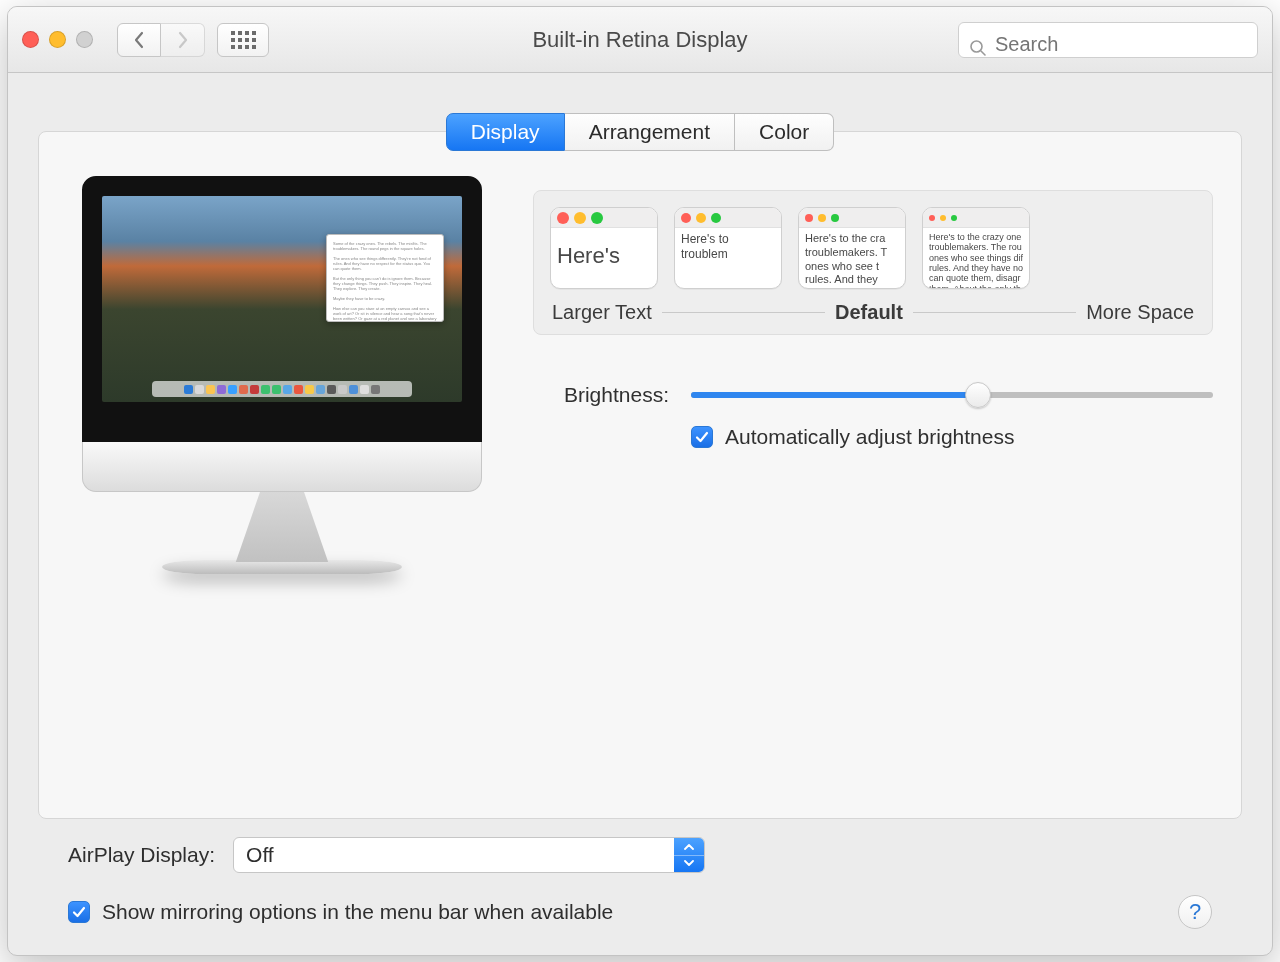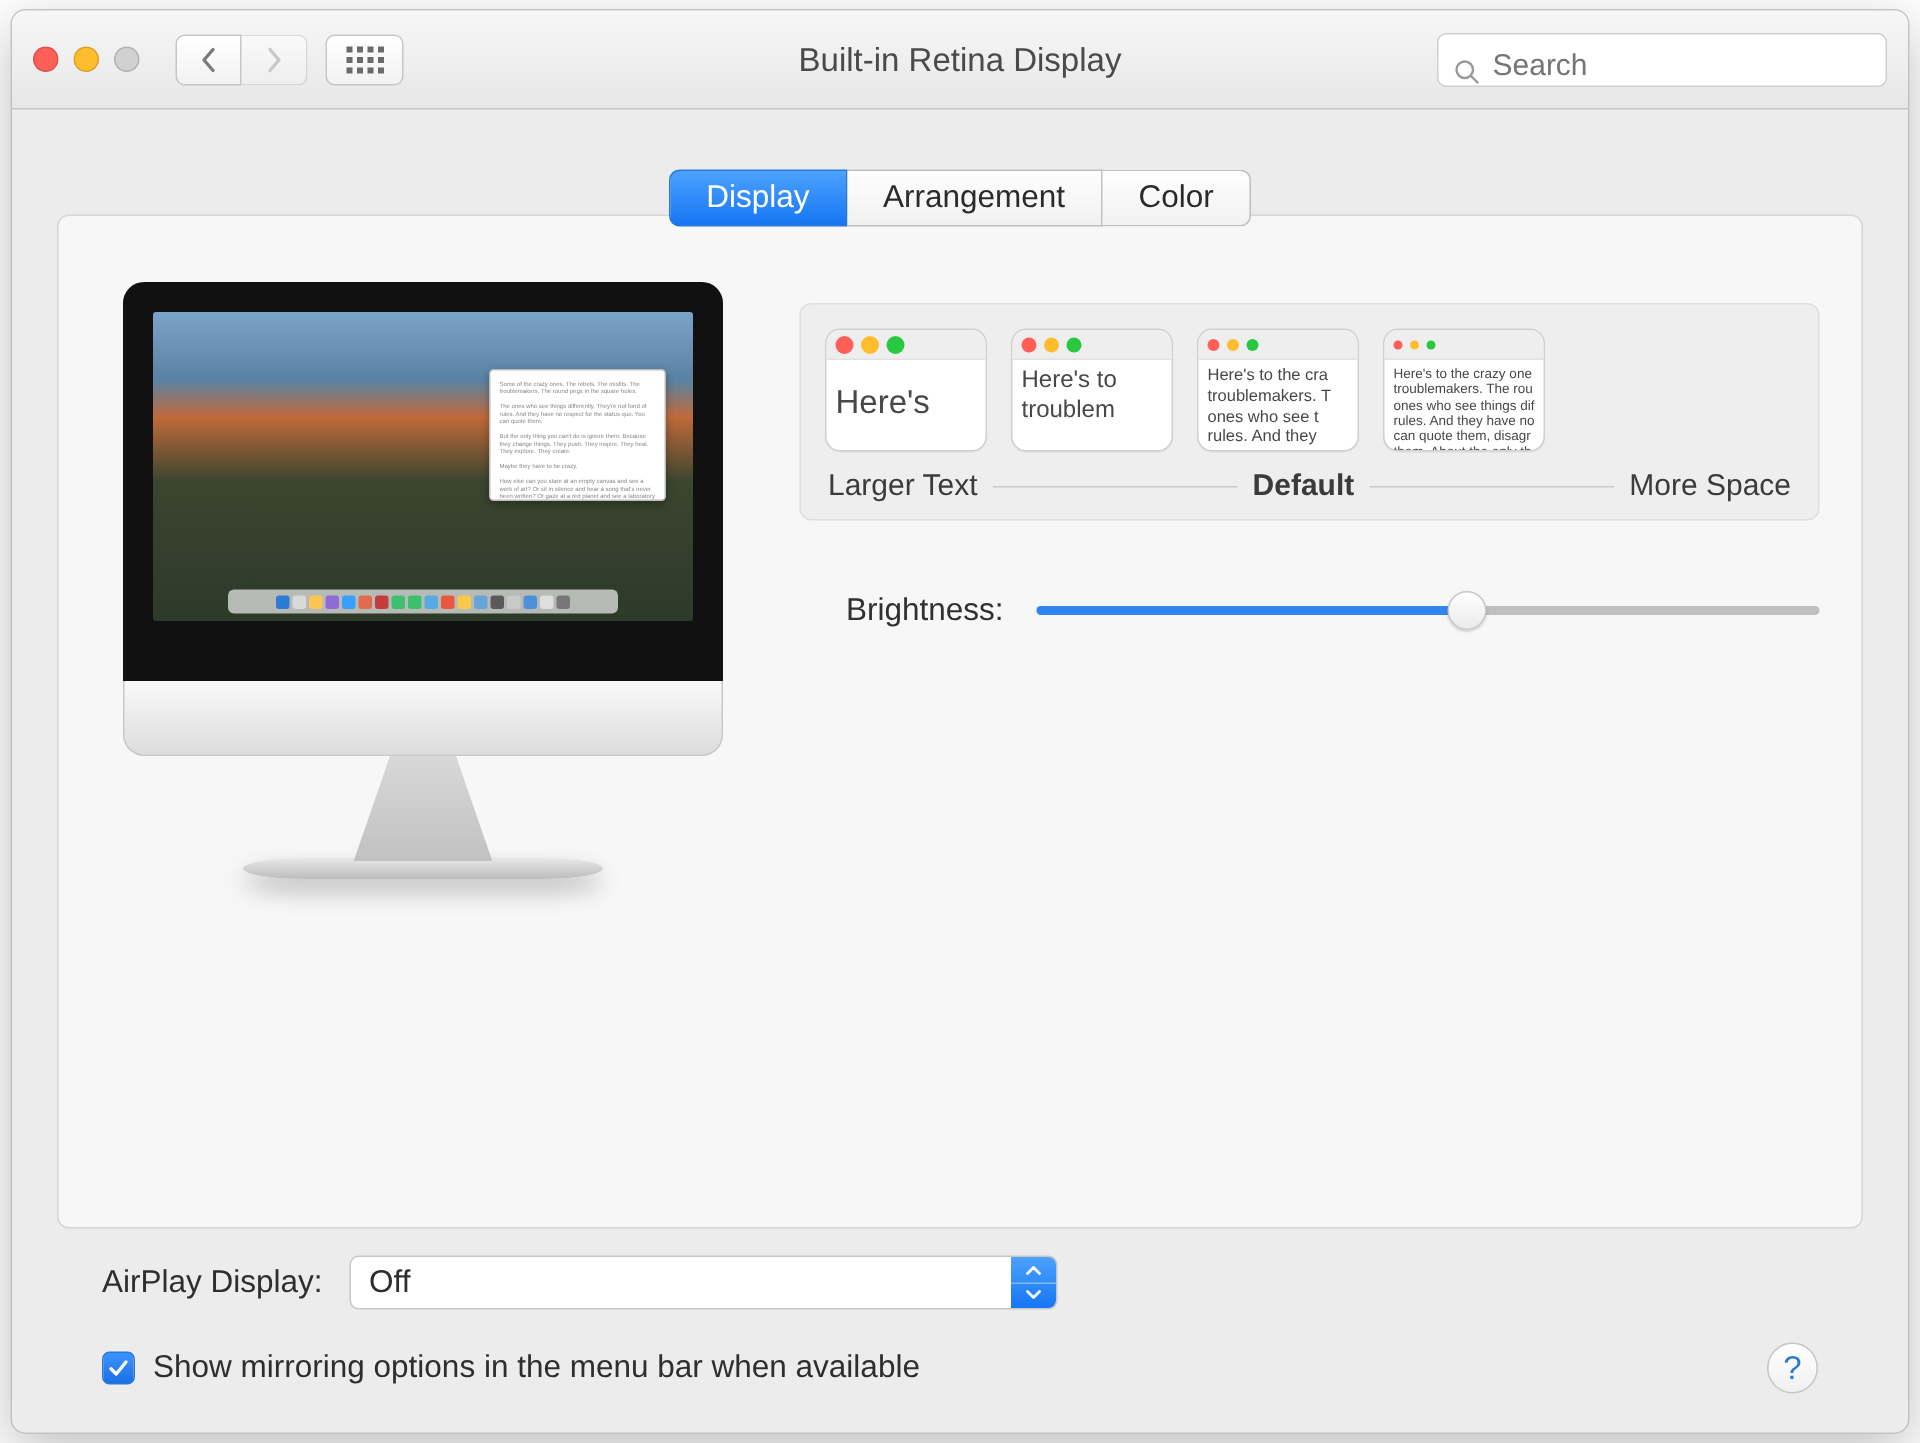--- a/index.html
+++ b/index.html
@@ -33,21 +33,21 @@
   .search {
     margin-left:auto; width:300px; height:36px; border:1px solid #cfcfcf; border-radius:6px;
     background:#fff; display:flex; align-items:flex-end; color:#9a9a9a; padding:0 10px; font-size:20px;
     position:relative; z-index:2;
   }
   .search svg { margin-right:6px; flex:none; }
   .search input { border:none; outline:none; font-size:20px; color:#333; width:100%; background:transparent; }
 
   
   .content { flex:1; padding: 40px 30px 18px; display:flex; flex-direction:column; }
-  .tabs { display:flex; margin:0 auto 12px; position:relative; z-index:3;border-radius:14px; }
+  .tabs { display:flex; margin:0 auto 0; position:relative; z-index:3;border-radius:14px; }
   .tab {
     height:38px; padding:0 24px; display:flex; align-items:center; font-size:21px;
     background:linear-gradient(#fefefe,#f1f1f1); border:1px solid #bfbfbf; border-left:none; color:#2b2b2b;
   }
   .tab:first-child { border-left:1px solid #bfbfbf; border-radius:7px 0 0 7px; }
   .tab:last-child { border-radius:0 7px 7px 0; }
   .tab.active { background:linear-gradient(#4ca2ff,#1676f3); color:#fff; border-color:#2a78d6; }
 
   .panel {
     flex:1; margin-top:-20px; border:1px solid #d6d6d6; border-radius:8px;
@@ -98,21 +98,21 @@
   .thumbs { display:flex; gap:16px; }
   .thumb {
     width:108px; height:82px; background:#fff; border:1px solid #cfcfcf; border-radius:10px;
     overflow:hidden; display:flex; flex-direction:column; box-shadow:0 1px 0 rgba(0,0,0,.04);
   }
   .thumb.selected { border:4px solid #2f86ef; border-radius:12px; }
   .thumb .tb { height:20px; background:#efeeee; display:flex; align-items:center; padding-left:6px; gap:5px; border-bottom:1px solid #e1e1e1; }
   .thumb .tb span { border-radius:50%; }
   .thumb .body { flex:1; padding:4px 4px 0 6px; color:#484848; overflow:hidden; line-height:1.25; }
   .thumb.s1 .tb span{width:12px;height:12px;} .thumb.s1 .body{font-size:22px; padding-top:14px;}
-  .thumb.s2 .tb span{width:10px;height:10px;} .thumb.s2 .body{font-size:16px; padding-top:4px;}
+  .thumb.s2 .tb span{width:10px;height:10px;} .thumb.s2 .body{font-size:12px; padding-top:4px;}
   .thumb.s3 .tb span{width:9px;height:9px;}  .thumb.s3 .body{font-size:13px;}
   .thumb.s4 .tb span{width:8px;height:8px;}  .thumb.s4 .body{font-size:11px;}
   .thumb.s5 .tb span{width:6px;height:6px;}  .thumb.s5 .body{font-size:9px; line-height:1.15;}
   .tdred{background:#ff5f57;} .tdyellow{background:#ffbd2e;} .tdgreen{background:#28c940;}
 
   .scaleleg { display:flex; align-items:center; font-size:20px; color:#3b3b3b; padding: 6px 2px 0; }
   .scaleleg .line { flex:1; height:1px; background:#c9c9c9; margin:0 10px; }
   .scaleleg .def { font-weight:700; }
 
   .brightrow { display:flex; align-items:center; gap:22px; margin-top:48px; }
@@ -295,20 +295,28 @@
 
         <div class="brightrow">
           <div class="blbl">Brightness:</div>
           <div class="slider">
             <div class="track"></div>
             <div class="fill" id="bright-fill" style="width: 55%;"></div>
             <div class="knob" id="bright-knob" style="left: 55%;"></div>
           </div>
         </div>
 
+        <div class="checkrow">
+          <div class="chk">
+            <svg width="14" height="14" viewBox="0 0 14 14">
+                <path d="M2 7.5 L5.5 11 L12 3" fill="none" stroke="#fff" stroke-width="2.2" stroke-linecap="round" stroke-linejoin="round"></path>
+              </svg>
+          </div>
+          <span>Automatically adjust brightness</span>
+        </div>
 
       </div>
     </div>
 
     <div class="footer">
       <div class="frow1">
         <span>AirPlay Display:</span>
         <div class="select">
           <span class="val">Off</span>
           <div class="stepper">

